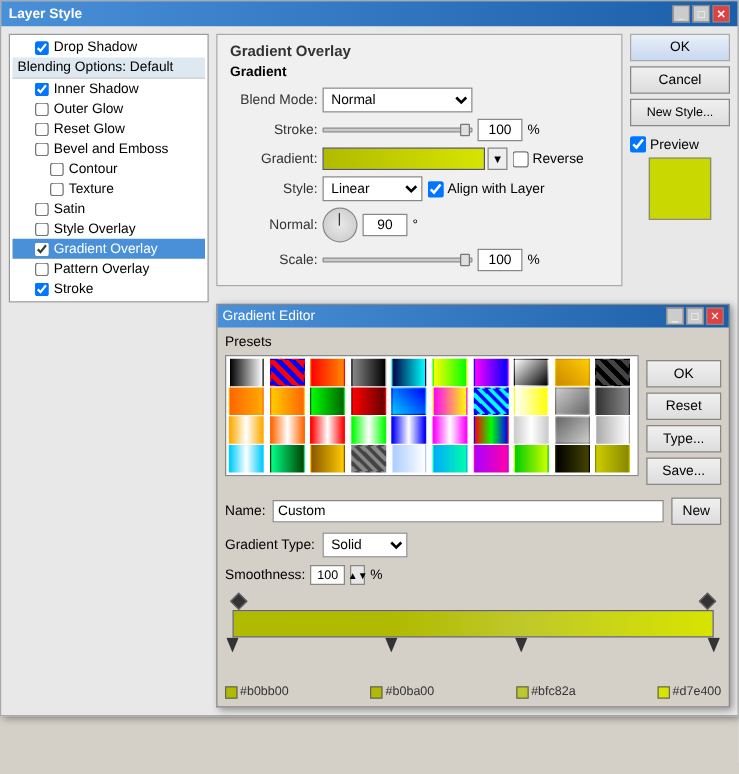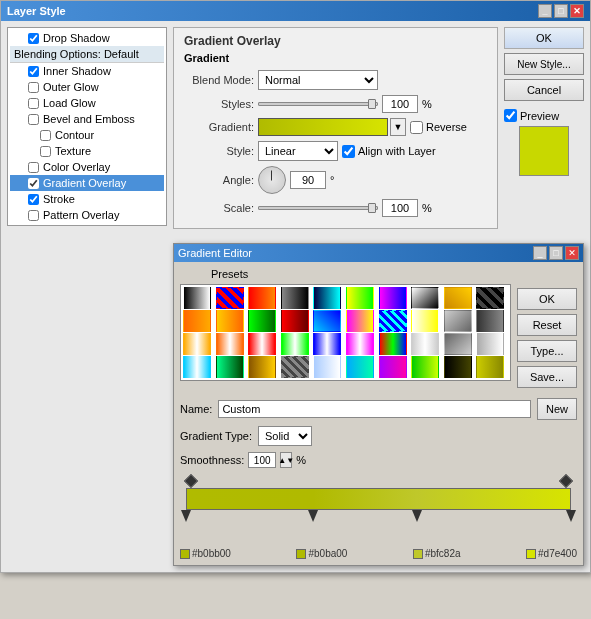--- a/index.html
+++ b/index.html
@@ -267,21 +267,20 @@
       gap: 6px;
     }
 
     .presets-panel {
       flex: 1;
     }
 
     .presets-label {
       font-size: 11px;
       margin-bottom: 4px;
-      margin-left: 31px;
     }
 
     .presets-grid-wrapper {
       border: 1px solid #888;
       background: white;
       padding: 2px;
       position: relative;
     }
 
     .presets-grid {
@@ -416,49 +415,53 @@
         <div class="layer-item">
           <input type="checkbox" checked="" style="">
           <span>Inner Shadow</span>
         </div>
         <div class="layer-item">
           <input type="checkbox" style="">
           <span>Outer Glow</span>
         </div>
         <div class="layer-item">
           <input type="checkbox" style="">
-          <span>Load Glow</span>
+          <span>Reset Glow</span>
         </div>
         <div class="layer-item">
           <input type="checkbox" style="">
           <span>Bevel and Emboss</span>
         </div>
         <div class="layer-item" style="padding-left:30px;">
           <input type="checkbox" style="">
           <span>Contour</span>
         </div>
         <div class="layer-item" style="padding-left:30px;">
           <input type="checkbox" style="">
           <span>Texture</span>
         </div>
         <div class="layer-item">
           <input type="checkbox" style="">
-          <span>Color Overlay</span>
+          <span>Satin</span>
+        </div>
+        <div class="layer-item">
+          <input type="checkbox" style="">
+          <span>Style Overlay</span>
         </div>
         <div class="layer-item selected">
           <input type="checkbox" checked="" style="accent-color: white;">
           <span>Gradient Overlay</span>
         </div>
         <div class="layer-item">
+          <input type="checkbox" style="">
+          <span>Pattern Overlay</span>
+        </div>
+        <div class="layer-item">
           <input type="checkbox" checked="" style="">
           <span>Stroke</span>
-        </div>
-        <div class="layer-item">
-          <input type="checkbox" style="">
-          <span>Pattern Overlay</span>
         </div>
       </div>
     </div>
 
     <div style="flex:1; display:flex; flex-direction:column; gap:4px;">
       <div style="display:flex; gap:6px;">
 
         <div class="main-panel">
           <div class="gradient-overlay-section">
             <div class="section-title">Gradient Overlay</div>
@@ -469,21 +472,21 @@
               <div class="form-control-group">
                 <select class="small-select" style="width:120px;">
                   <option>Normal</option>
                   <option>Multiply</option>
                   <option>Screen</option>
                 </select>
               </div>
             </div>
 
             <div class="form-row">
-              <span class="form-label">Styles:</span>
+              <span class="form-label">Stroke:</span>
               <div class="form-control-group">
                 <div class="slider-track">
                   <div class="slider-thumb" style="left:92%;"></div>
                 </div>
                 <input class="value-input" type="text" value="100" style="">
                 <span>%</span>
               </div>
             </div>
 
             <div class="form-row">
@@ -509,21 +512,21 @@
                   <option>Angle</option>
                 </select>
                 <label style="display:flex;align-items:center;gap:3px;">
                   <input type="checkbox" checked="" style="">
                   <span>Align with Layer</span>
                 </label>
               </div>
             </div>
 
             <div class="form-row">
-              <span class="form-label">Angle:</span>
+              <span class="form-label">Normal:</span>
               <div class="form-control-group">
                 <div class="angle-dial"></div>
                 <input class="value-input" type="text" value="90" style="">
                 <span>°</span>
               </div>
             </div>
 
             <div class="form-row">
               <span class="form-label">Scale:</span>
               <div class="form-control-group">
@@ -532,22 +535,22 @@
                 </div>
                 <input class="value-input" type="text" value="100" style="">
                 <span>%</span>
               </div>
             </div>
           </div>
         </div>
 
         <div class="right-panel">
           <button class="btn btn-ok">OK</button>
+          <button class="btn btn-cancel">Cancel</button>
           <button class="btn btn-new-style" style="font-size:10px;">New Style...</button>
-          <button class="btn btn-cancel">Cancel</button>
           <div style="display:flex;align-items:center;gap:3px;margin-top:4px;">
             <input type="checkbox" checked="" style="">
             <span>Preview</span>
           </div>
           <div class="preview-swatch"></div>
         </div>
       </div>
 
       <div class="gradient-editor">
         <div class="gradient-editor-titlebar">
@@ -618,21 +621,21 @@
         </div>
 
         <div class="ge-name-row">
           <span class="ge-name-label">Name:</span>
           <input class="ge-name-input" type="text" value="Custom" style="">
           <button class="ge-new-btn">New</button>
         </div>
 
         <div class="ge-type-row">
           <span>Gradient Type:</span>
-          <select class="small-select" style="width:54px;">
+          <select class="small-select" style="width:68px;">
             <option>Solid</option>
             <option>Noise</option>
           </select>
         </div>
 
         <div class="ge-smoothness-row">
           <span>Smoothness:</span>
           <input class="small-value-input" type="text" value="100" style="">
           <div class="spinner-btn">▲▼</div>
           <span>%</span>

